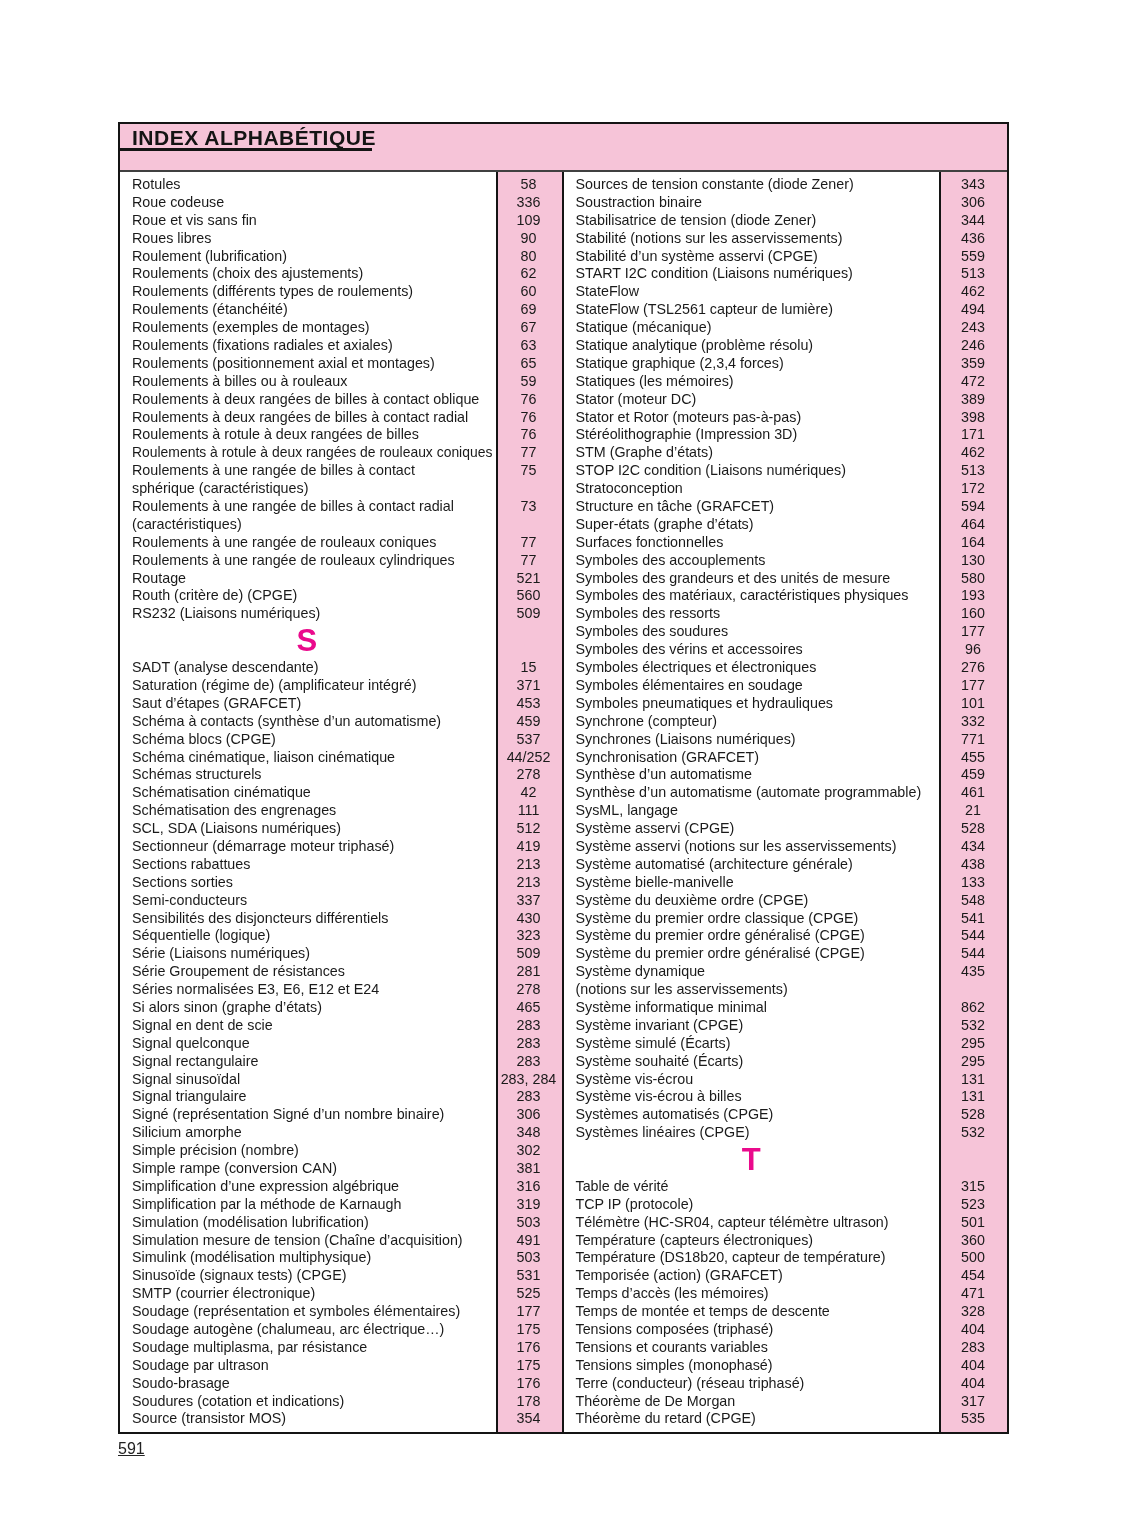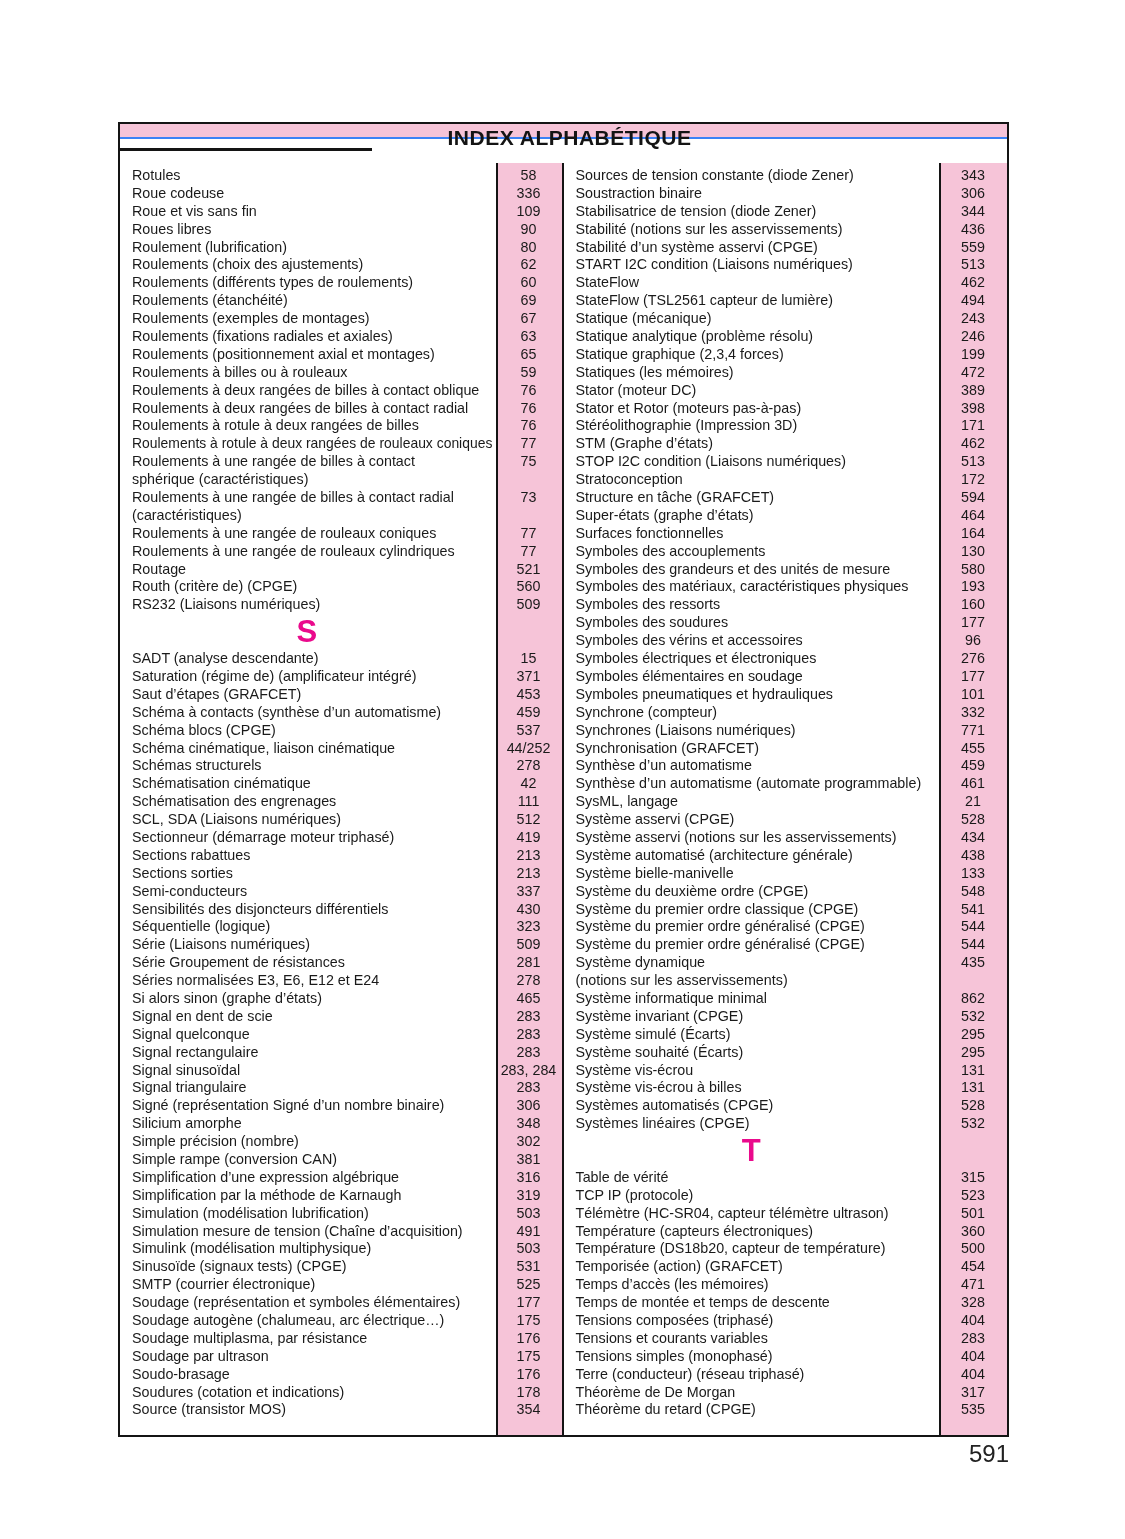--- a/index.html
+++ b/index.html
@@ -12,34 +12,33 @@
   body{
     width:1125px;height:1539px;position:relative;
     font-family:"Liberation Sans","DejaVu Sans",sans-serif;
     color:var(--ink);
   }
   .index-table{
     position:absolute;left:118px;top:122px;width:891px;
     border:2px solid #141414;background:#ffffff;
   }
   .index-header{
-    position:relative;height:15px;background:var(--pink);
-    border-bottom:2px solid #3b82f6;
-    text-align:center;
+    position:relative;height:48px;background:var(--pink);
+    border-bottom:2px solid #404040;
   }
   .index-title{
     display:block;padding-left:12px;line-height:27px;
     font-size:21px;font-weight:bold;letter-spacing:.5px;color:#141414;
   }
   .header-rule{
     position:absolute;left:0;top:24px;width:252px;height:3px;background:#141414;
   }
   .index-body{display:flex;align-items:stretch;}
   .half{
-    position:relative;flex:1 1 0;padding:4px 0 16px 0;min-width:0;margin-top:24px;
+    position:relative;flex:1 1 0;padding:4px 0 4px 0;min-width:0;
   }
   .pink-strip{
     position:absolute;top:0;bottom:0;right:0;width:68px;
     background:var(--pink);border-left:2px solid #141414;
   }
   .half.left .pink-strip{border-right:2px solid #141414;}
   .row{display:flex;height:17.9px;position:relative;}
   .entry-text{
     flex:1 1 auto;min-width:0;overflow:visible;white-space:nowrap;
     padding-left:12px;font-size:14.3px;line-height:17.9px;
@@ -51,21 +50,21 @@
     font-size:14.3px;line-height:17.9px;position:relative;
   }
   .letter-row{display:flex;height:35.8px;align-items:center;position:relative;}
   .letter{
     flex:1 1 auto;text-align:center;font-size:31px;font-weight:bold;
     color:var(--magenta);line-height:35.8px;
   }
   .letter-row .entry-page{height:100%;}
   .page-folio{
     position:absolute;left:118px;top:1440px;width:891px;
-    text-align:right;font-size:24px;color:#222;
+    font-size:16px;color:#222;text-decoration:underline;
   }
 </style>
 </head>
 <body>
 
 <div class="index-table">
   <div class="index-header">
     <span class="index-title">INDEX ALPHABÉTIQUE</span>
     <div class="header-rule"></div>
   </div>
@@ -386,21 +385,21 @@
         <div class="row">
           <div class="entry-text"><span class="t">Statique (mécanique)</span></div>
           <div class="entry-page">243</div>
         </div>
         <div class="row">
           <div class="entry-text"><span class="t">Statique analytique (problème résolu)</span></div>
           <div class="entry-page">246</div>
         </div>
         <div class="row">
           <div class="entry-text"><span class="t">Statique graphique (2,3,4 forces)</span></div>
-          <div class="entry-page">199</div>
+          <div class="entry-page">359</div>
         </div>
         <div class="row">
           <div class="entry-text"><span class="t">Statiques (les mémoires)</span></div>
           <div class="entry-page">472</div>
         </div>
         <div class="row">
           <div class="entry-text"><span class="t">Stator (moteur DC)</span></div>
           <div class="entry-page">389</div>
         </div>
         <div class="row">

